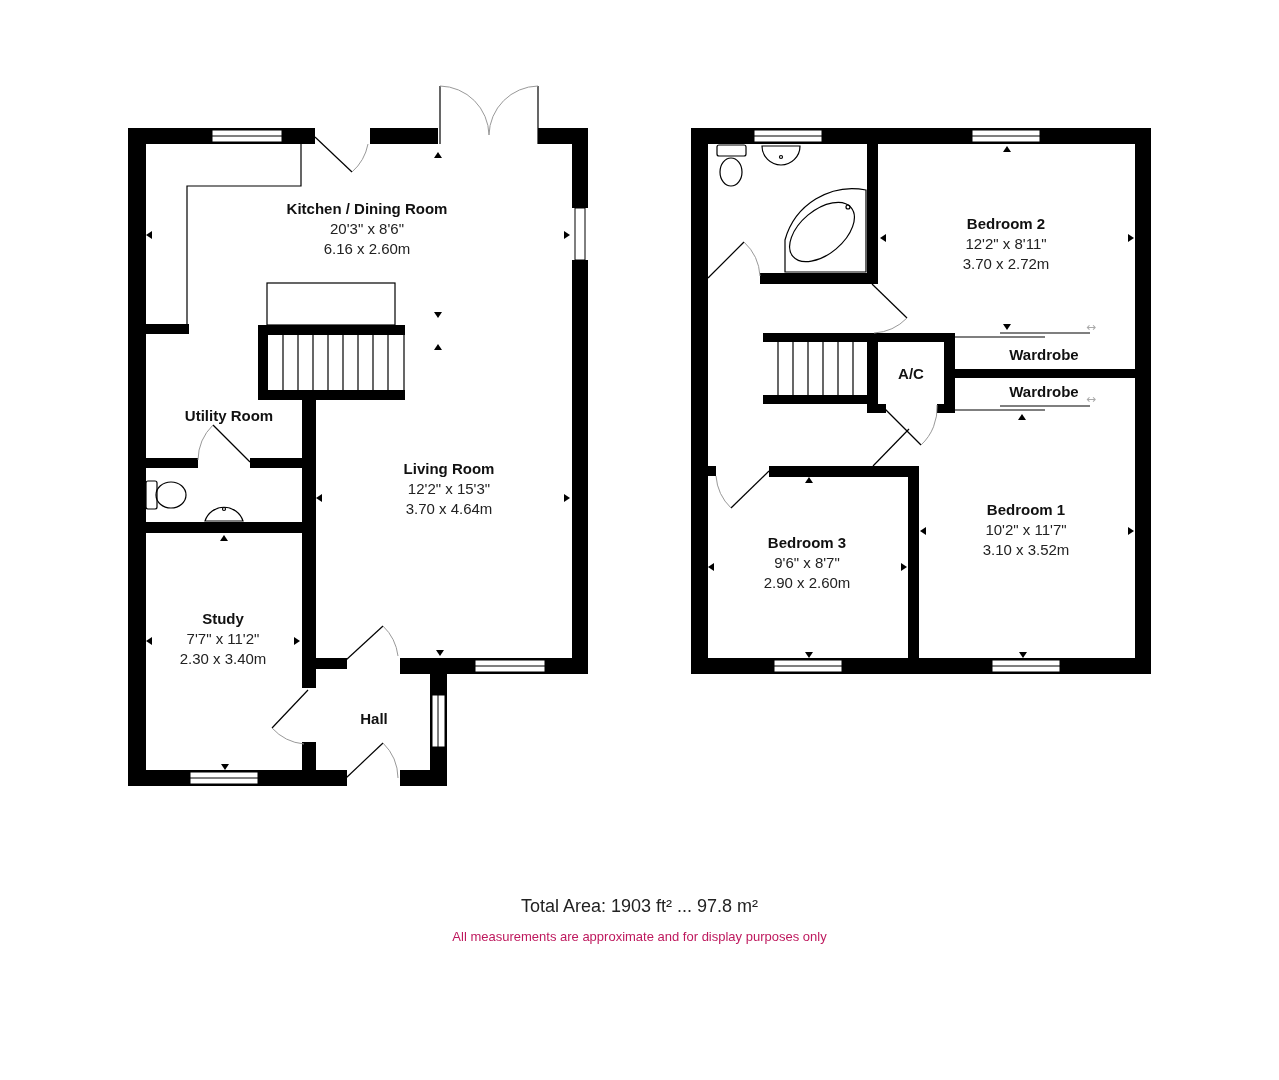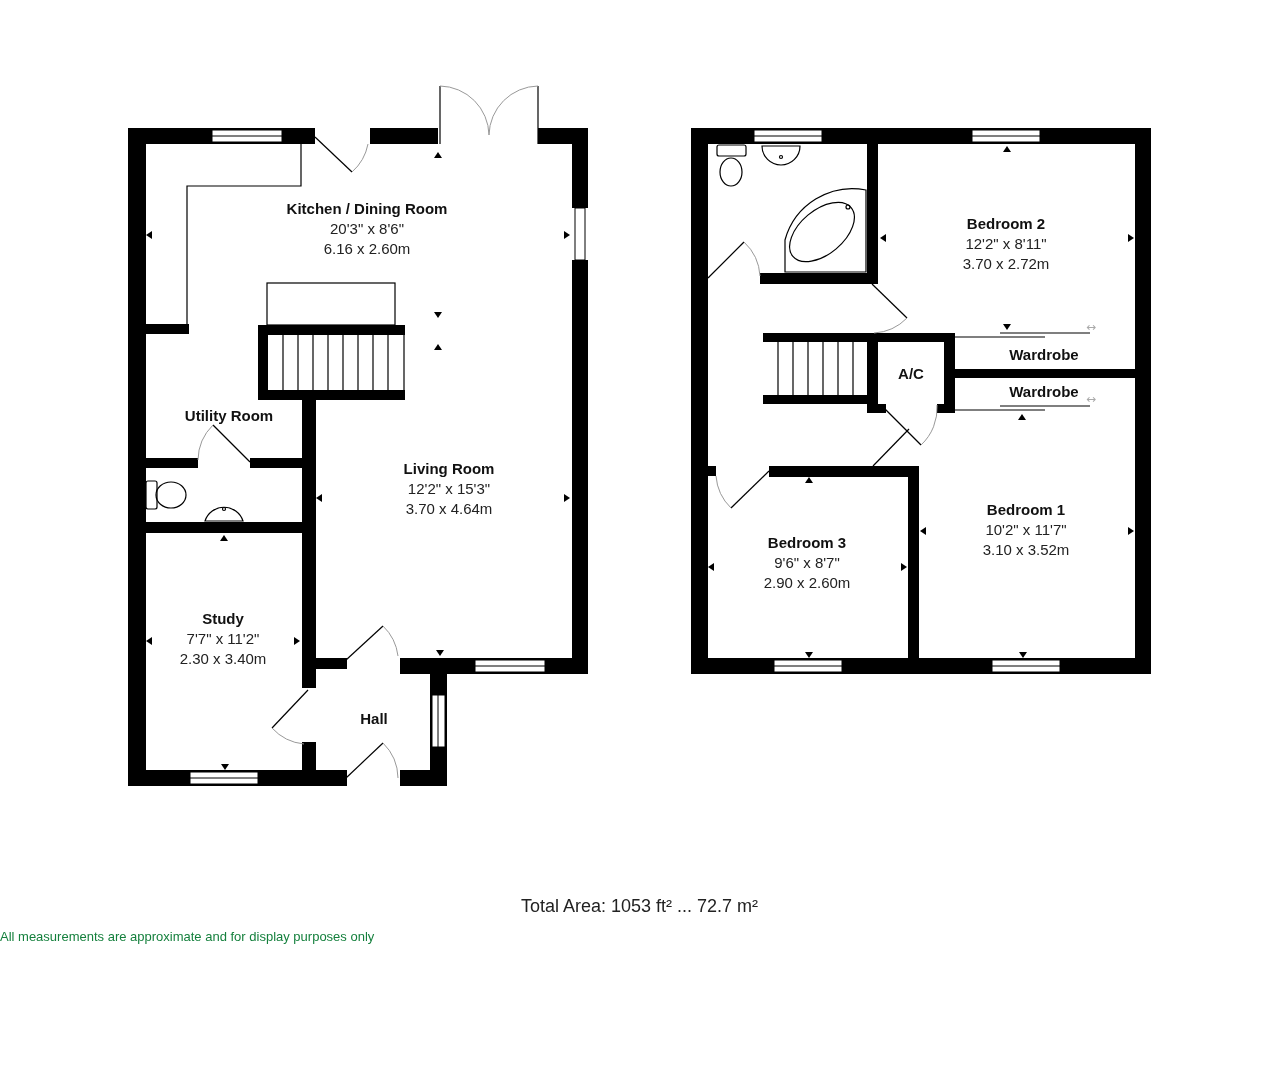--- a/index.html
+++ b/index.html
@@ -1,21 +1,21 @@
 <!DOCTYPE html>
 <html><head>
 <meta charset="utf-8">
 <style>
   html, body { margin: 0; padding: 0; background: #ffffff; }
   body { width: 1279px; height: 1080px; position: relative; overflow: hidden; font-family: "Liberation Sans", sans-serif; }
   #plan { position: absolute; left: 0; top: 0; width: 1279px; height: 1080px; }
   .room-name { font-family: "Liberation Sans", sans-serif; font-weight: bold; font-size: 15px; fill: #111; }
   .room-dim { font-family: "Liberation Sans", sans-serif; font-size: 15px; fill: #222; }
   .footer-total { position: absolute; left: 0; width: 1279px; top: 896px; text-align: center; font-size: 18px; color: #222; }
-  .footer-note { position: absolute; left: 0; width: 1279px; top: 929px; text-align: left; font-size: 13px; color: #15803d; }
+  .footer-note { position: absolute; left: 0; width: 1279px; top: 929px; text-align: center; font-size: 13px; color: #be185d; }
   .wall { fill: #000; }
   .thin { stroke: #000; stroke-width: 1.2; fill: none; }
   .arc { stroke: #999; stroke-width: 1; fill: none; }
   .win { fill: #fff; stroke: #000; stroke-width: 1; }
   .tri { fill: #000; }
 </style>
 </head>
 <body>
 
 <svg id="plan" viewBox="0 0 1279 1080" xmlns="http://www.w3.org/2000/svg">
@@ -223,14 +223,14 @@
     <text class="room-name" x="1026" y="515" text-anchor="middle">Bedroom 1</text>
     <text class="room-dim" x="1026" y="535" text-anchor="middle">10'2" x 11'7"</text>
     <text class="room-dim" x="1026" y="555" text-anchor="middle">3.10 x 3.52m</text>
 
     <text class="room-name" x="807" y="548" text-anchor="middle">Bedroom 3</text>
     <text class="room-dim" x="807" y="568" text-anchor="middle">9'6" x 8'7"</text>
     <text class="room-dim" x="807" y="588" text-anchor="middle">2.90 x 2.60m</text>
   </g>
 </svg>
 
-<div class="footer-total">Total Area: 1053 ft² ... 72.7 m²</div>
+<div class="footer-total">Total Area: 1903 ft² ... 97.8 m²</div>
 <div class="footer-note">All measurements are approximate and for display purposes only</div>
 
 </body></html>

